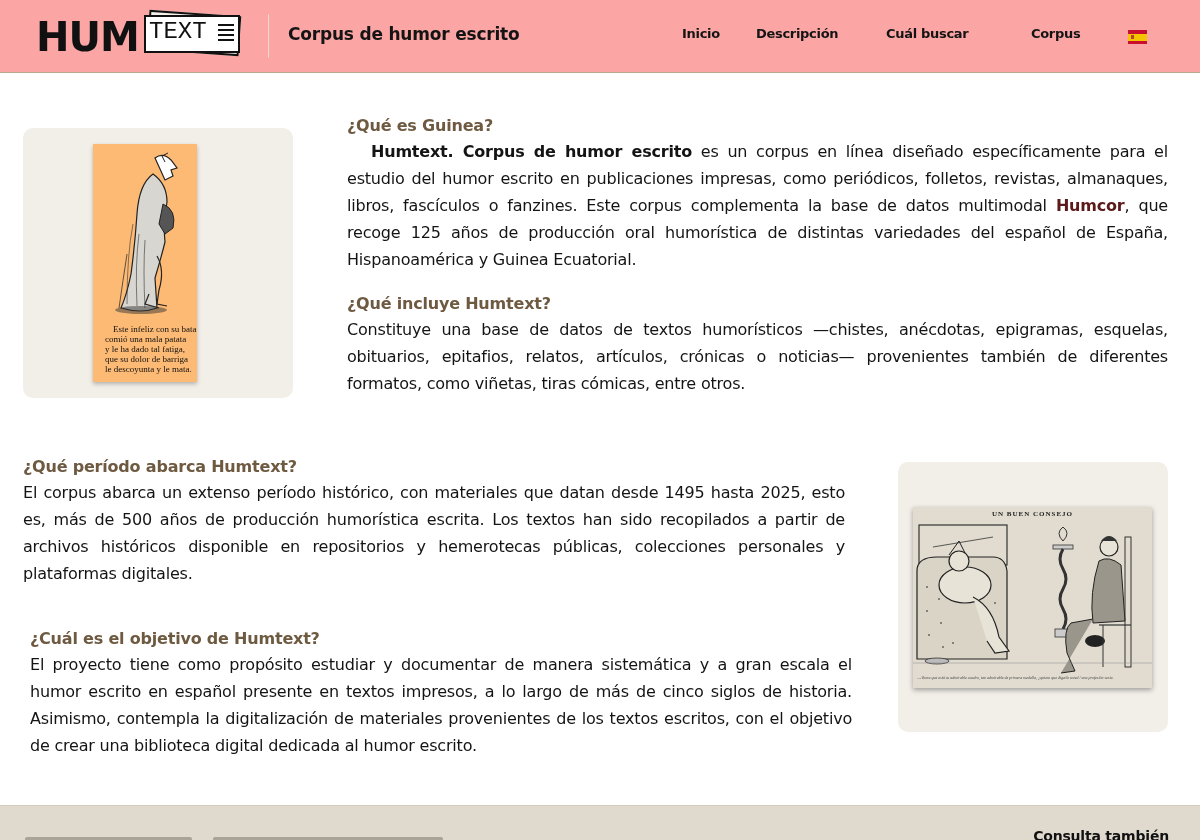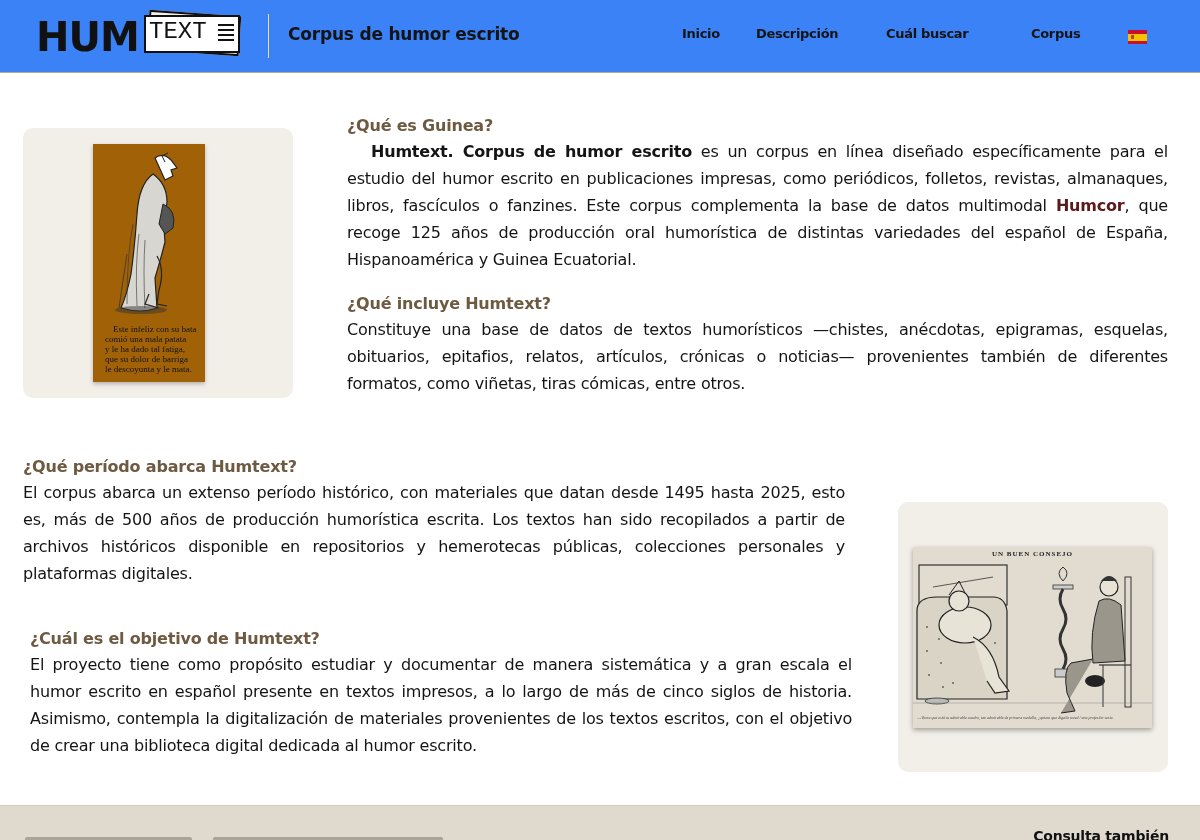--- a/index.html
+++ b/index.html
@@ -2,21 +2,21 @@
 <html><head>
   <meta charset="utf-8">
   <style>
     * { box-sizing: border-box; margin: 0; padding: 0; }
     html, body { width: 1200px; height: 840px; overflow: hidden; background: #ffffff; }
     body { font-family: "DejaVu Sans", sans-serif; color: #1a1a1a; position: relative; }
 
     
     .header {
       position: absolute; left: 0; top: 0; width: 1200px; height: 73px;
-      background: #3b82f6; border-bottom: 1px solid #b9a98f;
+      background: #fca5a5; border-bottom: 1px solid #b9a98f;
     }
     .logo { position: absolute; left: 36px; top: 9px; width: 212px; height: 56px; display: block; }
     .logo-hum {
       position: absolute; left: 0; top: 8px; font-family: "DejaVu Sans", sans-serif;
       font-weight: bold; font-size: 40px; letter-spacing: -1px; color: #111; line-height: 40px;
     }
     .logo-paper-back {
       position: absolute; left: 112px; top: 4px; width: 92px; height: 40px;
       background: #f3f0ea; border: 2px solid #111; transform: rotate(4deg);
     }
@@ -48,25 +48,25 @@
     }
     .flag .r { height: 3.5px; background: #c8102e; }
     .flag .y { height: 7px; background: #f5c400; position: relative; }
     .flag .y::after { content: ""; position: absolute; left: 3px; top: 1.5px; width: 3px; height: 4px; background: #b6452c; }
 
     
     .card {
       position: absolute; background: #f2efe9; border-radius: 10px;
     }
     .card-left { left: 23px; top: 128px; width: 270px; height: 270px; }
-    .card-right { left: 898px; top: 462px; width: 270px; height: 270px; margin-top: 40px; }
+    .card-right { left: 898px; top: 462px; width: 270px; height: 270px; }
 
     .print1 {
-      position: absolute; left: 70px; top: 16px; width: 112px; height: 238px;
-      background: #a16207; box-shadow: 0 2px 4px rgba(0,0,0,0.25);
+      position: absolute; left: 70px; top: 16px; width: 104px; height: 238px;
+      background: #fdba74; box-shadow: 0 2px 4px rgba(0,0,0,0.25);
     }
     .print1 svg { position: absolute; left: 0; top: 0; }
     .caption1 {
       position: absolute; left: 12px; top: 180px; width: 115px;
       font-family: "Liberation Serif", serif; font-size: 9px; line-height: 10px; color: #111;
     }
     .caption1 div:first-child { padding-left: 8px; }
 
     .print2 {
       position: absolute; left: 15px; top: 45px; width: 239px; height: 181px;

